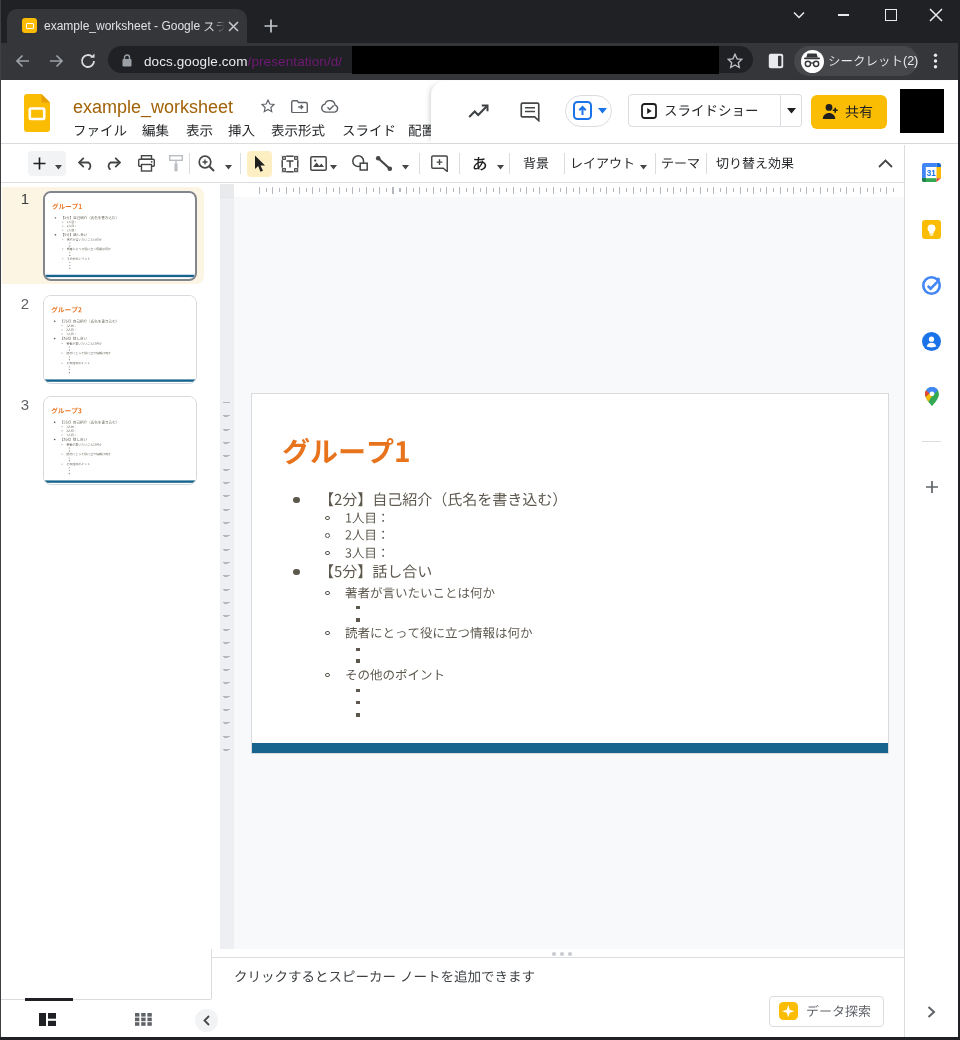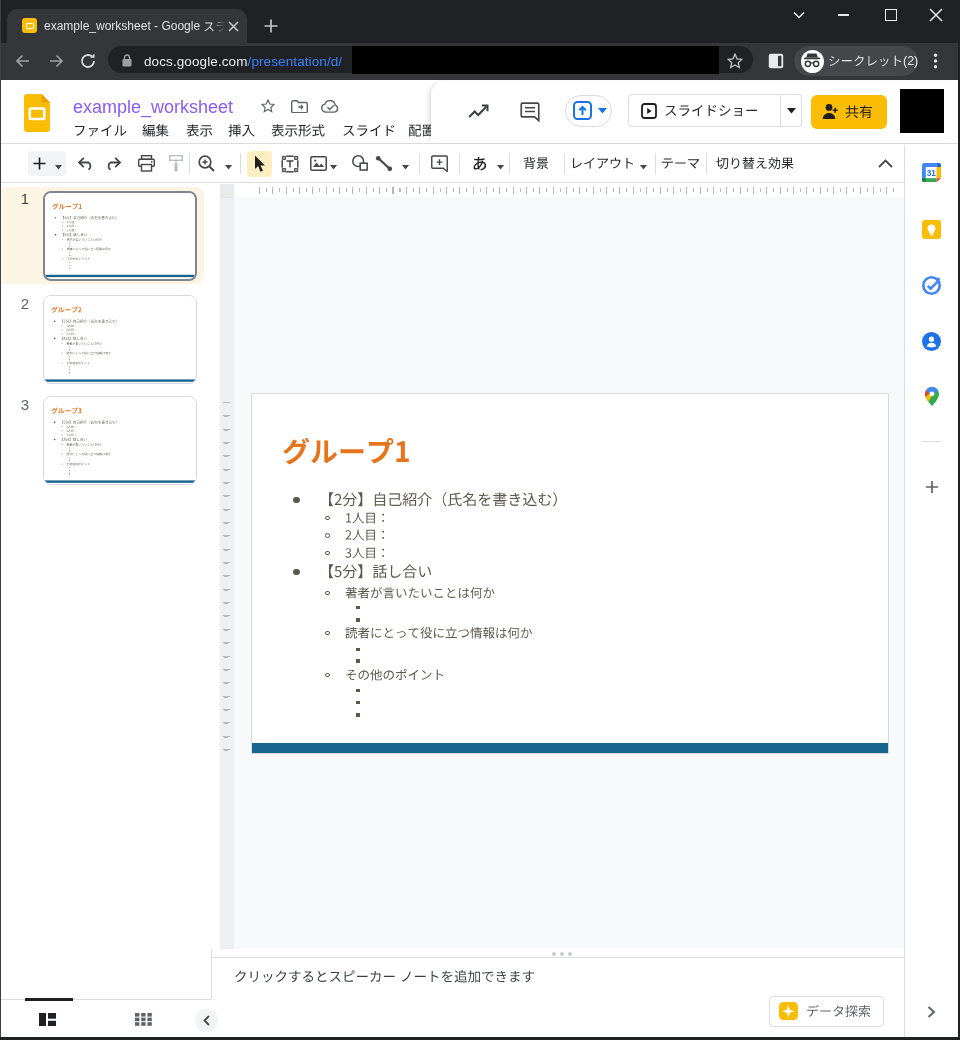--- a/index.html
+++ b/index.html
@@ -36,21 +36,21 @@
   </svg>
 <svg class="abs" style="left:80px;top:53px" width="16" height="16" viewBox="0 0 16 16">
     <path d="M14 8a6 6 0 1 1-1.8-4.3" stroke="#dadce0" stroke-width="1.8" fill="none"></path>
     <path d="M14.5 0.5v4.3h-4.3z" fill="#dadce0"></path>
   </svg>
 <div class="abs" style="left:108px;top:45.5px;width:645px;height:27.5px;border-radius:14px;background:#202124"></div>
 <svg class="abs" style="left:122px;top:54px" width="10" height="13" viewBox="0 0 10 13">
     <rect x="0.5" y="5" width="9" height="7.5" rx="1" fill="#9aa0a6"></rect>
     <path d="M2.5 5V3.5a2.5 2.5 0 0 1 5 0V5" stroke="#9aa0a6" stroke-width="1.4" fill="none"></path>
   </svg>
-<div class="abs" style="left:144px;top:54.5px;font-size:13.5px;line-height:14px;color:#e8eaed;letter-spacing:0.1px">docs.google.com<span style="color:#3b82f6">/presentation/d/</span></div>
+<div class="abs" style="left:144px;top:54.5px;font-size:13.5px;line-height:14px;color:#e8eaed;letter-spacing:0.1px">docs.google.com<span style="color:#701a75">/presentation/d/</span></div>
 <div class="abs" style="left:352px;top:46px;width:367px;height:28px;background:#000"></div>
 <svg class="abs" style="left:727px;top:52.5px" width="16" height="16" viewBox="0 0 24 24">
     <path d="M12 1.8l3.1 6.9 7.1.8-5.3 5 1.5 7.2-6.4-3.7-6.4 3.7 1.5-7.2-5.3-5 7.1-.8z" fill="none" stroke="#bdc1c6" stroke-width="2"></path>
   </svg>
 <svg class="abs" style="left:768px;top:53px" width="16" height="16" viewBox="0 0 16 16">
     <rect x="0.8" y="0.8" width="14.4" height="14.4" rx="2" fill="#e8eaed"></rect>
     <rect x="10" y="2.8" width="3.4" height="10.4" rx="0.8" fill="#35363a"></rect>
   </svg>
 <div class="abs" style="left:794px;top:46px;width:124px;height:30px;border-radius:15px;background:#46474b"></div>
 <div class="abs" style="left:800.5px;top:49.5px;width:23px;height:23px;border-radius:50%;background:#fff"></div>
@@ -65,21 +65,21 @@
     <circle cx="2.5" cy="2.2" r="1.7" fill="#e8eaed"></circle>
     <circle cx="2.5" cy="8" r="1.7" fill="#e8eaed"></circle>
     <circle cx="2.5" cy="13.8" r="1.7" fill="#e8eaed"></circle>
   </svg>
 <div class="abs" style="left:0;top:80px;width:960px;height:64px;background:#fff;border-bottom:1px solid #dadce0"></div>
 <svg class="abs" style="left:23.5px;top:94px" width="26" height="38" viewBox="0 0 26 38">
 <path d="M0 3a3 3 0 0 1 3-3h14.5L26 8.5V35a3 3 0 0 1-3 3H3a3 3 0 0 1-3-3z" fill="#fbbc04"></path>
 <path d="M17.5 0L26 8.5h-8.5z" fill="#ea9f00"></path>
 <rect x="5.8" y="14.5" width="14.4" height="10.5" rx="1.2" fill="none" stroke="#fff" stroke-width="2.6"></rect>
 </svg>
-<div class="abs" style="left:73px;top:97px;font-size:18px;color:#8b5cf6">example_worksheet</div>
+<div class="abs" style="left:73px;top:97px;font-size:18px;color:#a16207">example_worksheet</div>
 <svg class="abs" style="left:261px;top:98.5px" width="14" height="14" viewBox="0 0 24 24">
     <path d="M12 1.8l3.1 6.9 7.1.8-5.3 5 1.5 7.2-6.4-3.7-6.4 3.7 1.5-7.2-5.3-5 7.1-.8z" fill="none" stroke="#5f6368" stroke-width="2"></path>
   </svg>
 <svg class="abs" style="left:291px;top:99.5px" width="17" height="13" viewBox="0 0 17 13">
     <path d="M0.7 2.2a1.4 1.4 0 0 1 1.4-1.4h4l1.5 1.7h7.3a1.4 1.4 0 0 1 1.4 1.4v7.3a1.4 1.4 0 0 1-1.4 1.4H2.1a1.4 1.4 0 0 1-1.4-1.4z" fill="none" stroke="#5f6368" stroke-width="1.4"></path>
     <path d="M7.2 7h4M9.8 5l2 2-2 2" stroke="#5f6368" stroke-width="1.3" fill="none"></path>
   </svg>
 <svg class="abs" style="left:321px;top:100px" width="19" height="13" viewBox="0 0 19 13">
     <path d="M4.5 12a4 4 0 0 1-.6-7.9A5.2 5.2 0 0 1 14 5.1a3.6 3.6 0 0 1-.4 7z" fill="none" stroke="#5f6368" stroke-width="1.4"></path>
     <path d="M6.5 7.2l2.2 2.2 4-4" stroke="#5f6368" stroke-width="1.4" fill="none"></path>

